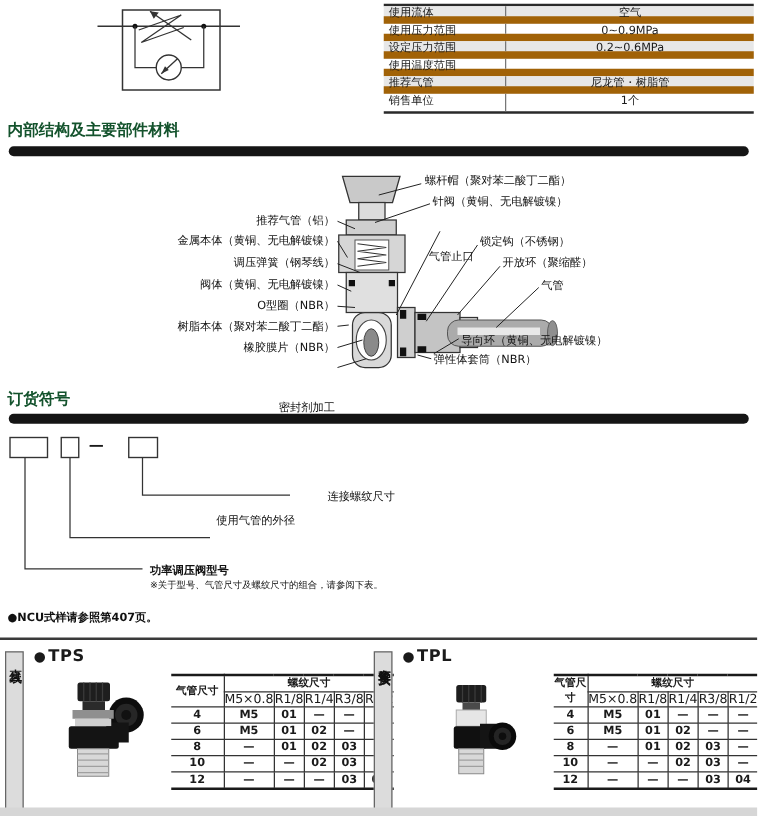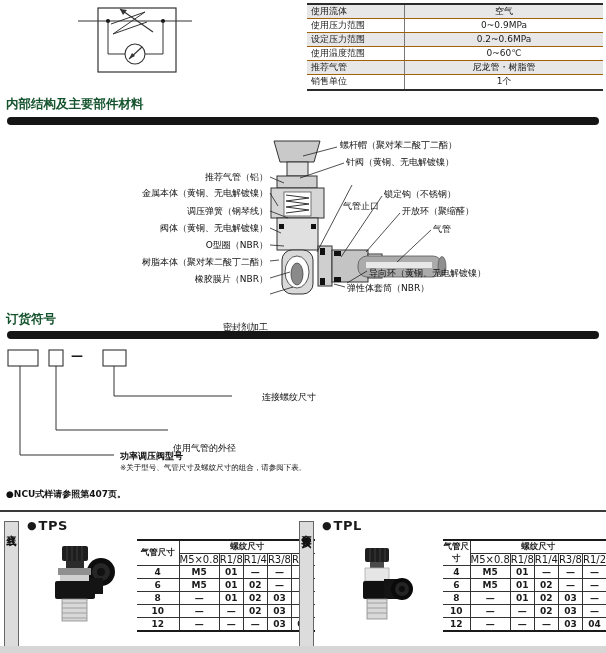--- a/index.html
+++ b/index.html
@@ -11,21 +11,21 @@
   }
   .abs { position:absolute; }
   svg { display:block; }
 
   
   .spec-table {
     position:absolute; left:307px; top:3px; width:296px;
     border-top:2px solid #2a2a2a; border-bottom:2px solid #2a2a2a;
     font-size:9px;
   }
-  .spec-row { display:flex; height:14px; line-height:13px; border-bottom:1px solid #a16207; }
+  .spec-row { display:flex; height:14px; line-height:13px; border-bottom:6px solid #a16207; }
   .spec-row:last-child { border-bottom:none; }
   .spec-row.shaded { background:#e7e7e7; }
   .spec-label { width:98px; padding-left:4px; border-right:1px solid #777; }
   .spec-value { flex:1; text-align:center; }
 
   
   .sec-title { position:absolute; left:6px; font-size:12.5px; font-weight:bold; color:#14532d; white-space:nowrap; }
   .sec-bar { position:absolute; left:7px; width:592px; height:8px; background:#151515; border-radius:4px; }
 
   
@@ -91,21 +91,20 @@
     <div class="spec-row">
       <div class="spec-label">使用压力范围</div>
       <div class="spec-value">0~0.9MPa</div>
     </div>
     <div class="spec-row shaded">
       <div class="spec-label">设定压力范围</div>
       <div class="spec-value">0.2~0.6MPa</div>
     </div>
     <div class="spec-row">
       <div class="spec-label">使用温度范围</div>
-      <div class="spec-value">0~60℃</div>
     </div>
     <div class="spec-row shaded">
       <div class="spec-label">推荐气管</div>
       <div class="spec-value">尼龙管・树脂管</div>
     </div>
     <div class="spec-row">
       <div class="spec-label">销售单位</div>
       <div class="spec-value">1个</div>
     </div>
   </div>
@@ -182,21 +181,21 @@
   <svg class="abs" style="left:0; top:345px;" width="280" height="125" viewBox="0 0 280 125">
     <rect x="8" y="5" width="30" height="16" fill="#fff" stroke="#333" stroke-width="1.1"></rect>
     <rect x="49" y="5" width="14" height="16" fill="#fff" stroke="#333" stroke-width="1.1"></rect>
     <rect x="103" y="5" width="23" height="16" fill="#fff" stroke="#333" stroke-width="1.1"></rect>
     <polyline points="114,21 114,51 232,51" fill="none" stroke="#333" stroke-width="1"></polyline>
     <polyline points="56,21 56,85 168,85" fill="none" stroke="#333" stroke-width="1"></polyline>
     <polyline points="20,21 20,110 114,110" fill="none" stroke="#333" stroke-width="1"></polyline>
   </svg>
   <div class="order-dash" style="left:71px; top:349px;">—</div>
   <div class="callout" style="left:238px; top:391px;margin-left:24px;">连接螺纹尺寸</div>
-  <div class="callout" style="left:173px; top:442px;text-align:right;">使用气管的外径</div>
+  <div class="callout" style="left:173px; top:410px;text-align:right;">使用气管的外径</div>
   <div class="callout" style="left:120px; top:450px; font-weight:bold;">功率调压阀型号</div>
   <div class="small-note" style="left:120px; top:463px;">※关于型号、气管尺寸及螺纹尺寸的组合，请参阅下表。</div>
   <div class="ncu-note" style="left:6px; top:488px;">●NCU式样请参照第407页。</div>
 
   <div class="hr-sep"></div>
 
   <div class="side-tab" style="left:4px;">直线</div>
   <div class="prod-title" style="left:27px;">
     <span class="bullet">●</span>
     <span class="pname">TPS</span>

